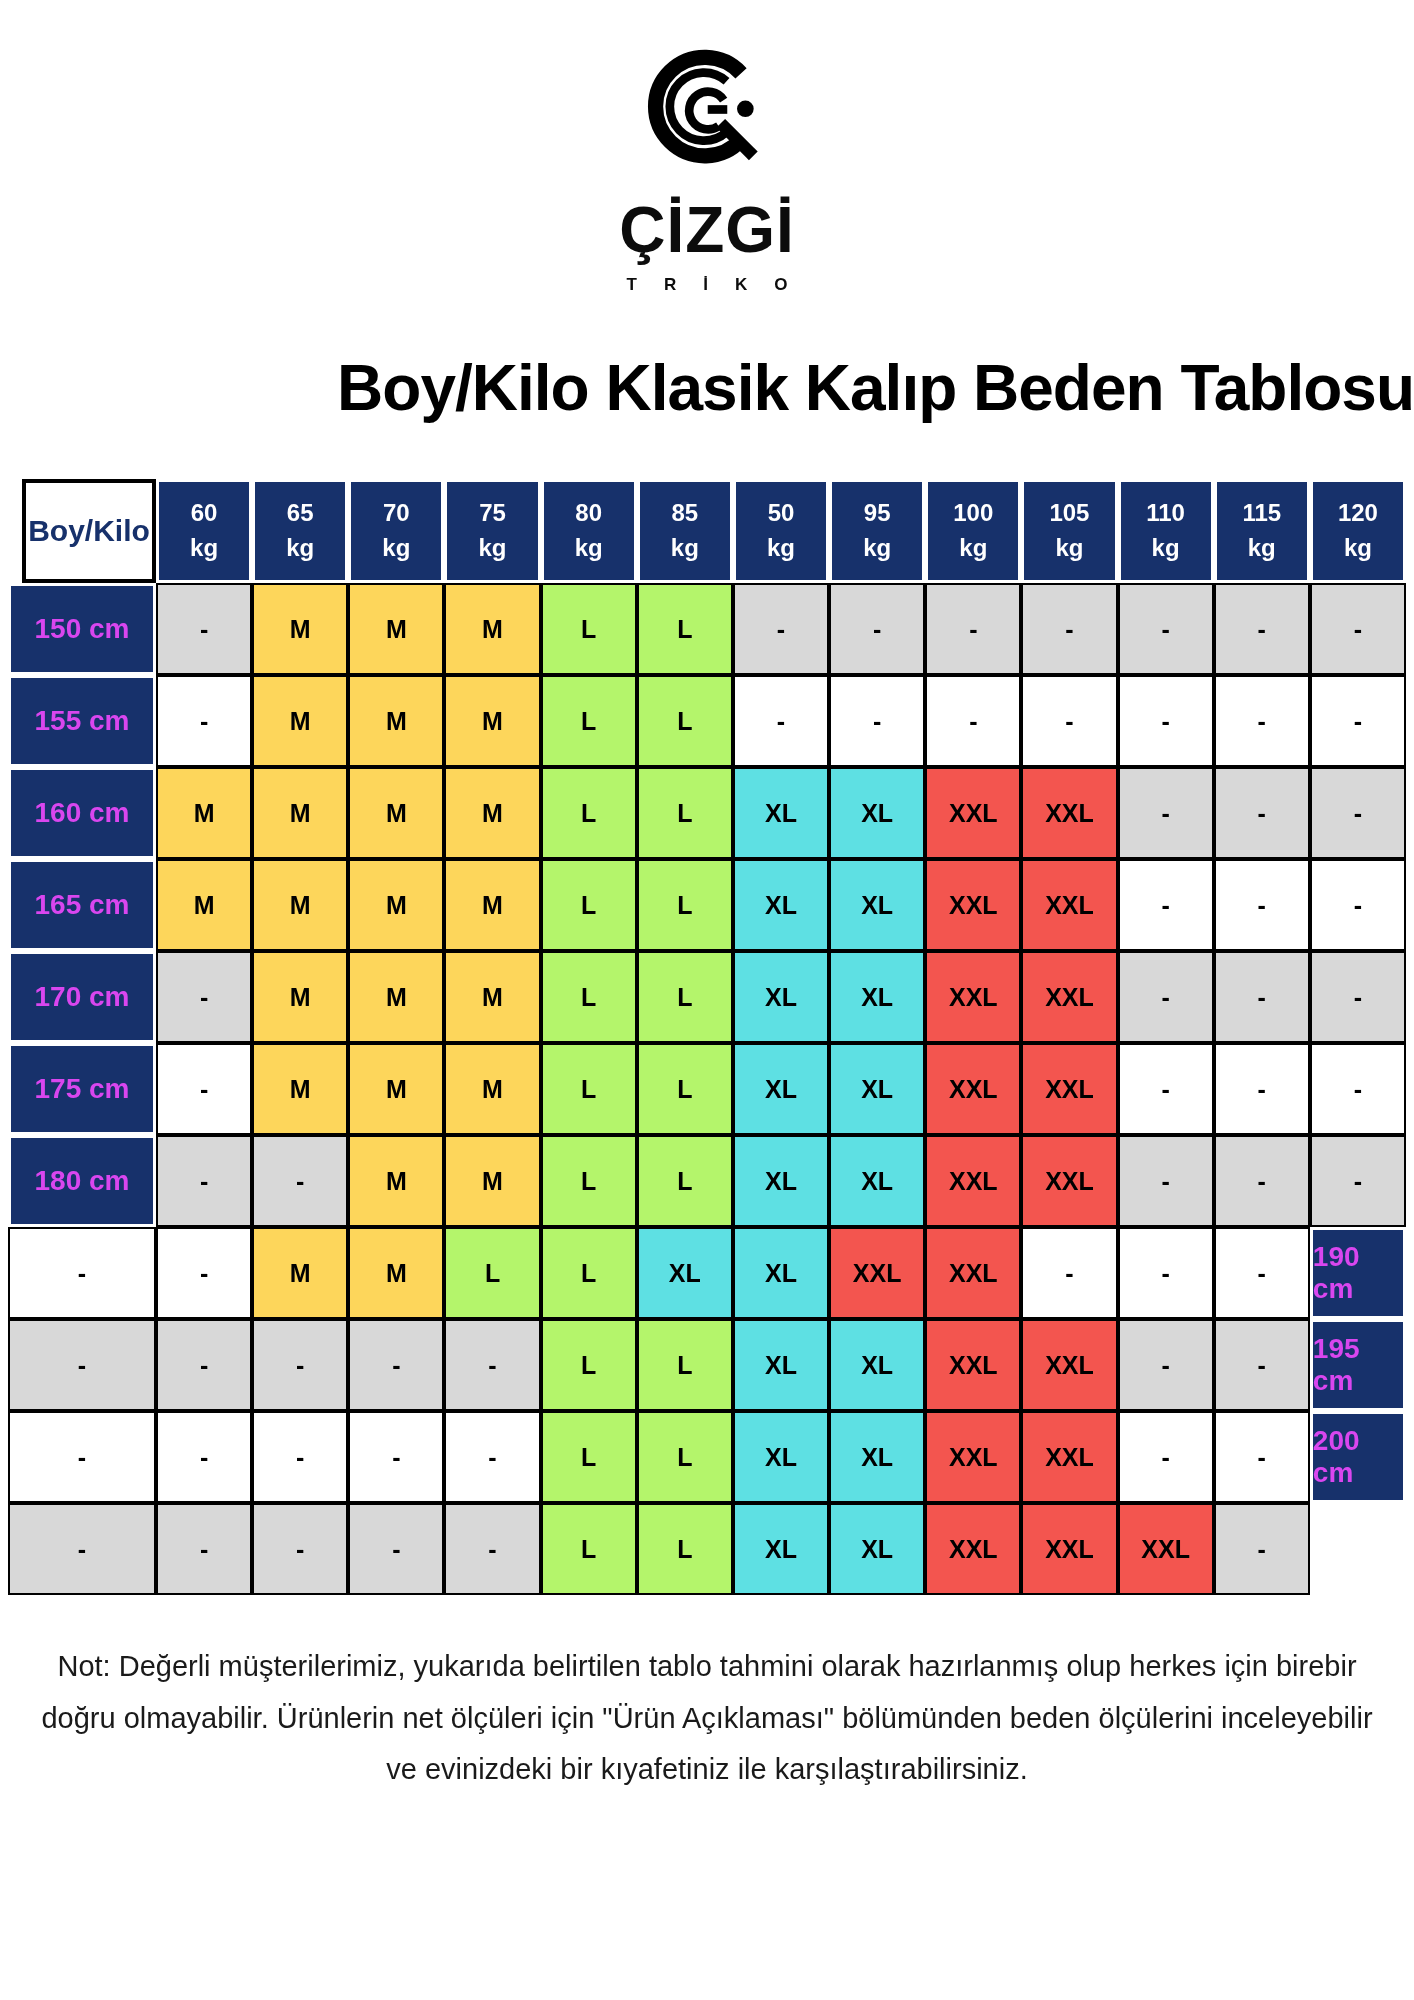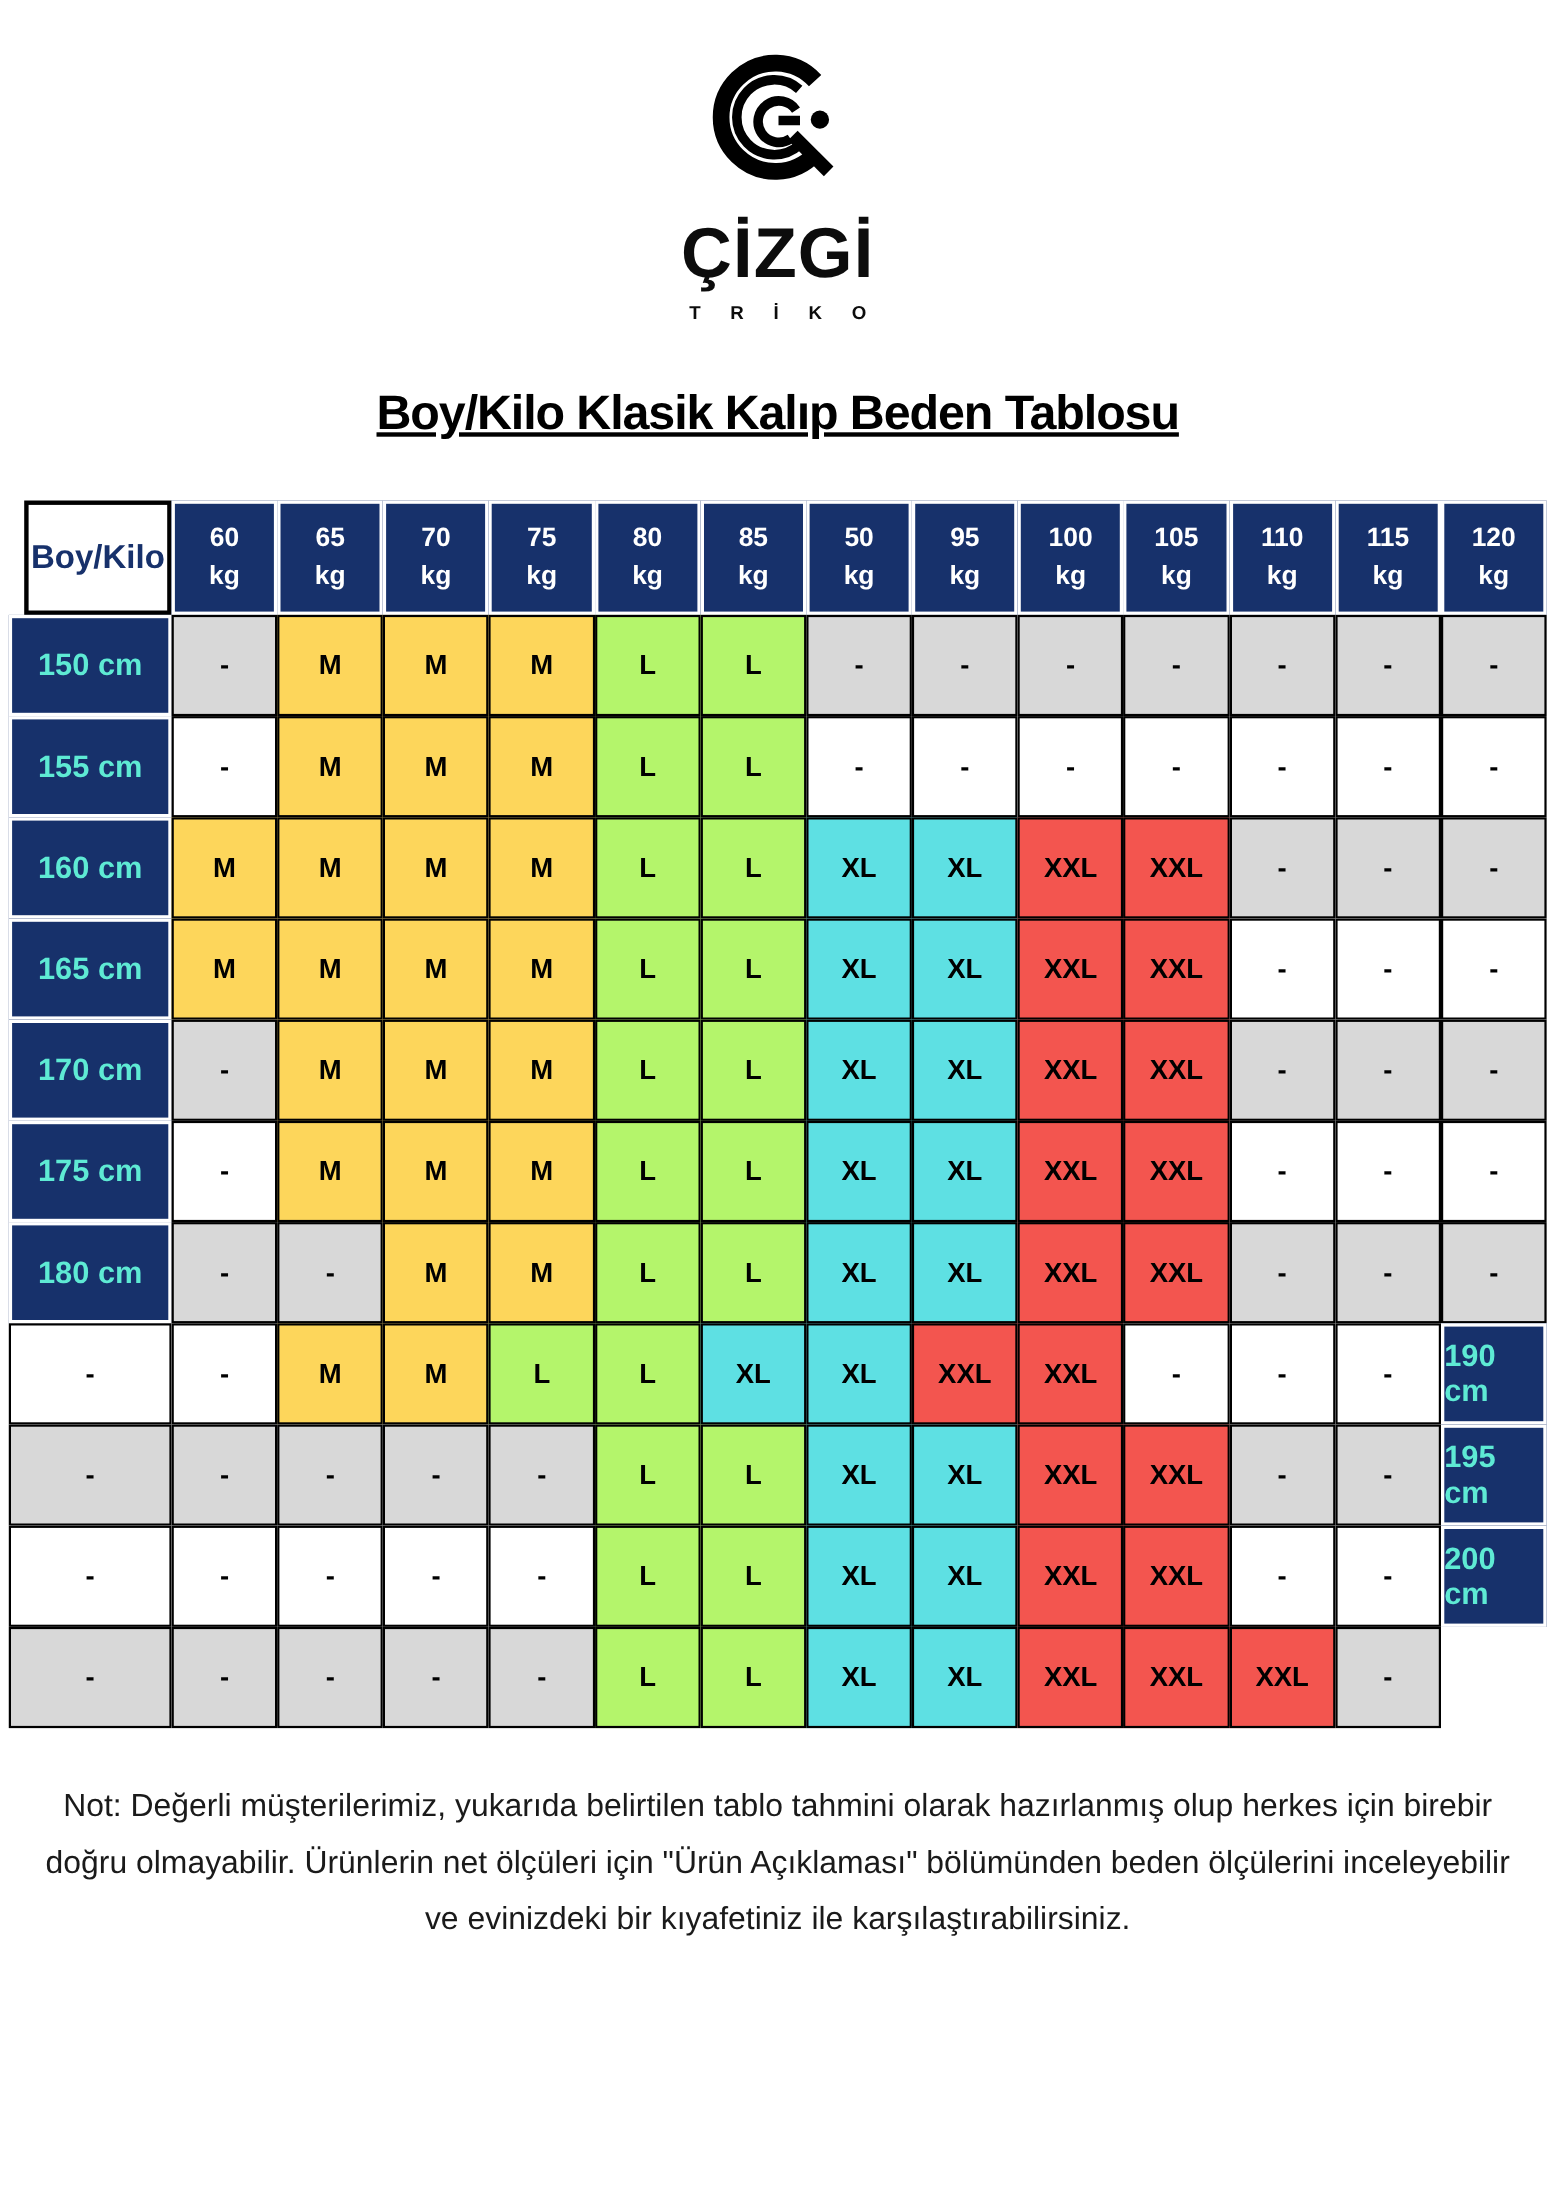--- a/index.html
+++ b/index.html
@@ -6,21 +6,21 @@
   body { width:1414px; height:2000px; font-family:"Liberation Sans", sans-serif; overflow:hidden; }
   .page { width:1414px; height:2000px; position:relative; }
 
   
   .logo-wrap { text-align:center; padding-top:40px; }
   .logo-mark { width:150px; height:152px; display:block; margin:0 auto; }
   .brand { font-size:64px; font-weight:bold; color:#0c0c0c; line-height:1.02; margin-top:6px; letter-spacing:1px; }
   .brand-sub { font-size:17px; font-weight:bold; color:#0c0c0c; letter-spacing:27px; padding-left:27px; margin-top:12px; }
 
   
-  .title { text-align:center; font-size:44px; font-weight:bold; color:#000; margin:56px 0 0 0; letter-spacing:-1px;text-decoration:underline; }
+  .title { text-align:right; font-size:64px; font-weight:bold; color:#000; margin:56px 0 0 0; letter-spacing:-1px; }
 
   
   .table-wrap { margin:54px 8px 0 8px; }
   .grid {
     display:grid;
     grid-template-columns:148px repeat(13, 1fr);
     grid-template-rows:104px repeat(11, 92px);
     width:1398px;
   }
   .grid > div { display:flex; align-items:center; justify-content:center; box-sizing:border-box; }
@@ -28,21 +28,21 @@
     background:#fff; border:4px solid #000;
     color:var(--navy); font-weight:bold; font-size:30px;margin-left:14px;
   }
   .colhead {
     background:var(--navy); border:3px solid #fff;
     color:#fff; font-weight:bold; font-size:24px;
     flex-direction:column; line-height:1.45;
   }
   .rowhead {
     background:var(--navy); border:3px solid #fff;
-    color:#5eead4; font-weight:bold; font-size:28px;
+    color:#d946ef; font-weight:bold; font-size:28px;
   }
   .cell { border:2px solid #000; font-weight:bold; font-size:25px; color:#000; }
   .size-m   { background:var(--c-m); }
   .size-l   { background:var(--c-l); }
   .size-xl  { background:var(--c-xl); }
   .size-xxl { background:var(--c-xxl); }
   .dash-even { background:var(--c-dash-even); }
   .dash-odd  { background:var(--c-dash-odd); }
 
   

